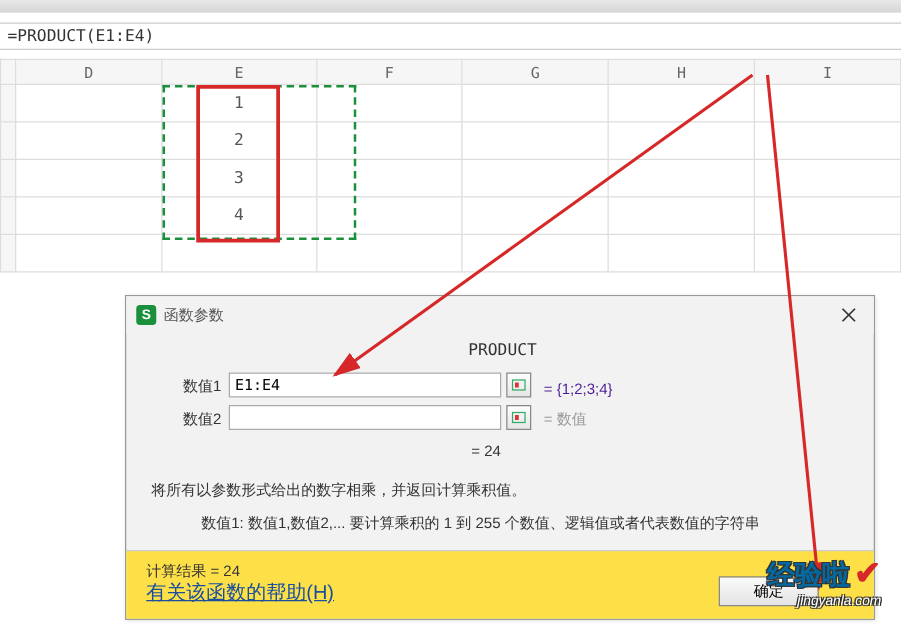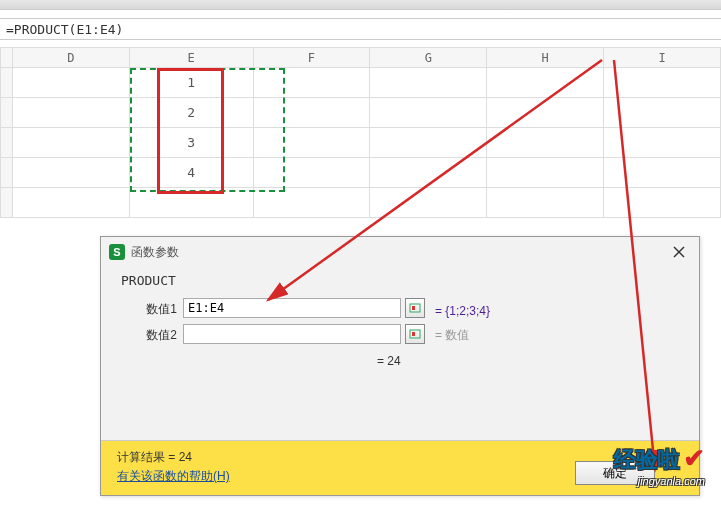--- a/index.html
+++ b/index.html
@@ -131,20 +131,21 @@
   .dlg-body {
     padding:6px 16px 10px 16px;
     position:relative;
   }
   .fn-name {
     font-family: "SimSun", monospace;
     font-size:13px;
     color:#333;
     margin-bottom:10px;
     margin-left:4px;
+    text-align:center;
   }
   .arg-row {
     display:flex;
     align-items:flex-end;
     margin-bottom:6px;
   }
   .arg-label {
     width:60px;
     text-align:right;
     margin-right:6px;
@@ -199,21 +200,21 @@
     height:55px;
     border-top:1px solid #ccc;
     padding:8px 16px;
     background:#fde047;
   }
   .calc-res {
     font-size:12px;color:#333;
   }
   .help-link {
     color:#1a4fa0;
-    font-size:12px;
+    font-size:16px;
     text-decoration:underline;
     cursor:pointer;
     position:absolute;
     left:16px; bottom:10px;
   }
   .ok-btn {
     position:absolute;
     right:44px;
     bottom:10px;
     width:80px;height:24px;
@@ -360,20 +361,24 @@
           <rect x="3" y="4" width="3" height="4" fill="#d33"></rect>
         </svg>
       </span>
       <span class="arg-eq placeholder">
         <span>= </span><span>数值</span>
       </span>
     </div>
 
     <div class="result-eq">=  24</div>
 
+    <div class="desc">
+      <span>将所有以参数形式给出的数字相乘，并返回计算乘积值。</span>
+      <span class="sub">数值1:  数值1,数值2,... 要计算乘积的 1 到 255 个数值、逻辑值或者代表数值的字符串</span>
+    </div>
 
   </div>
 
   <div class="dlg-foot">
     <div class="calc-res">计算结果 =  24</div>
     <a class="help-link">有关该函数的帮助(H)</a>
     <button class="ok-btn">确定</button>
   </div>
 </div>
 

